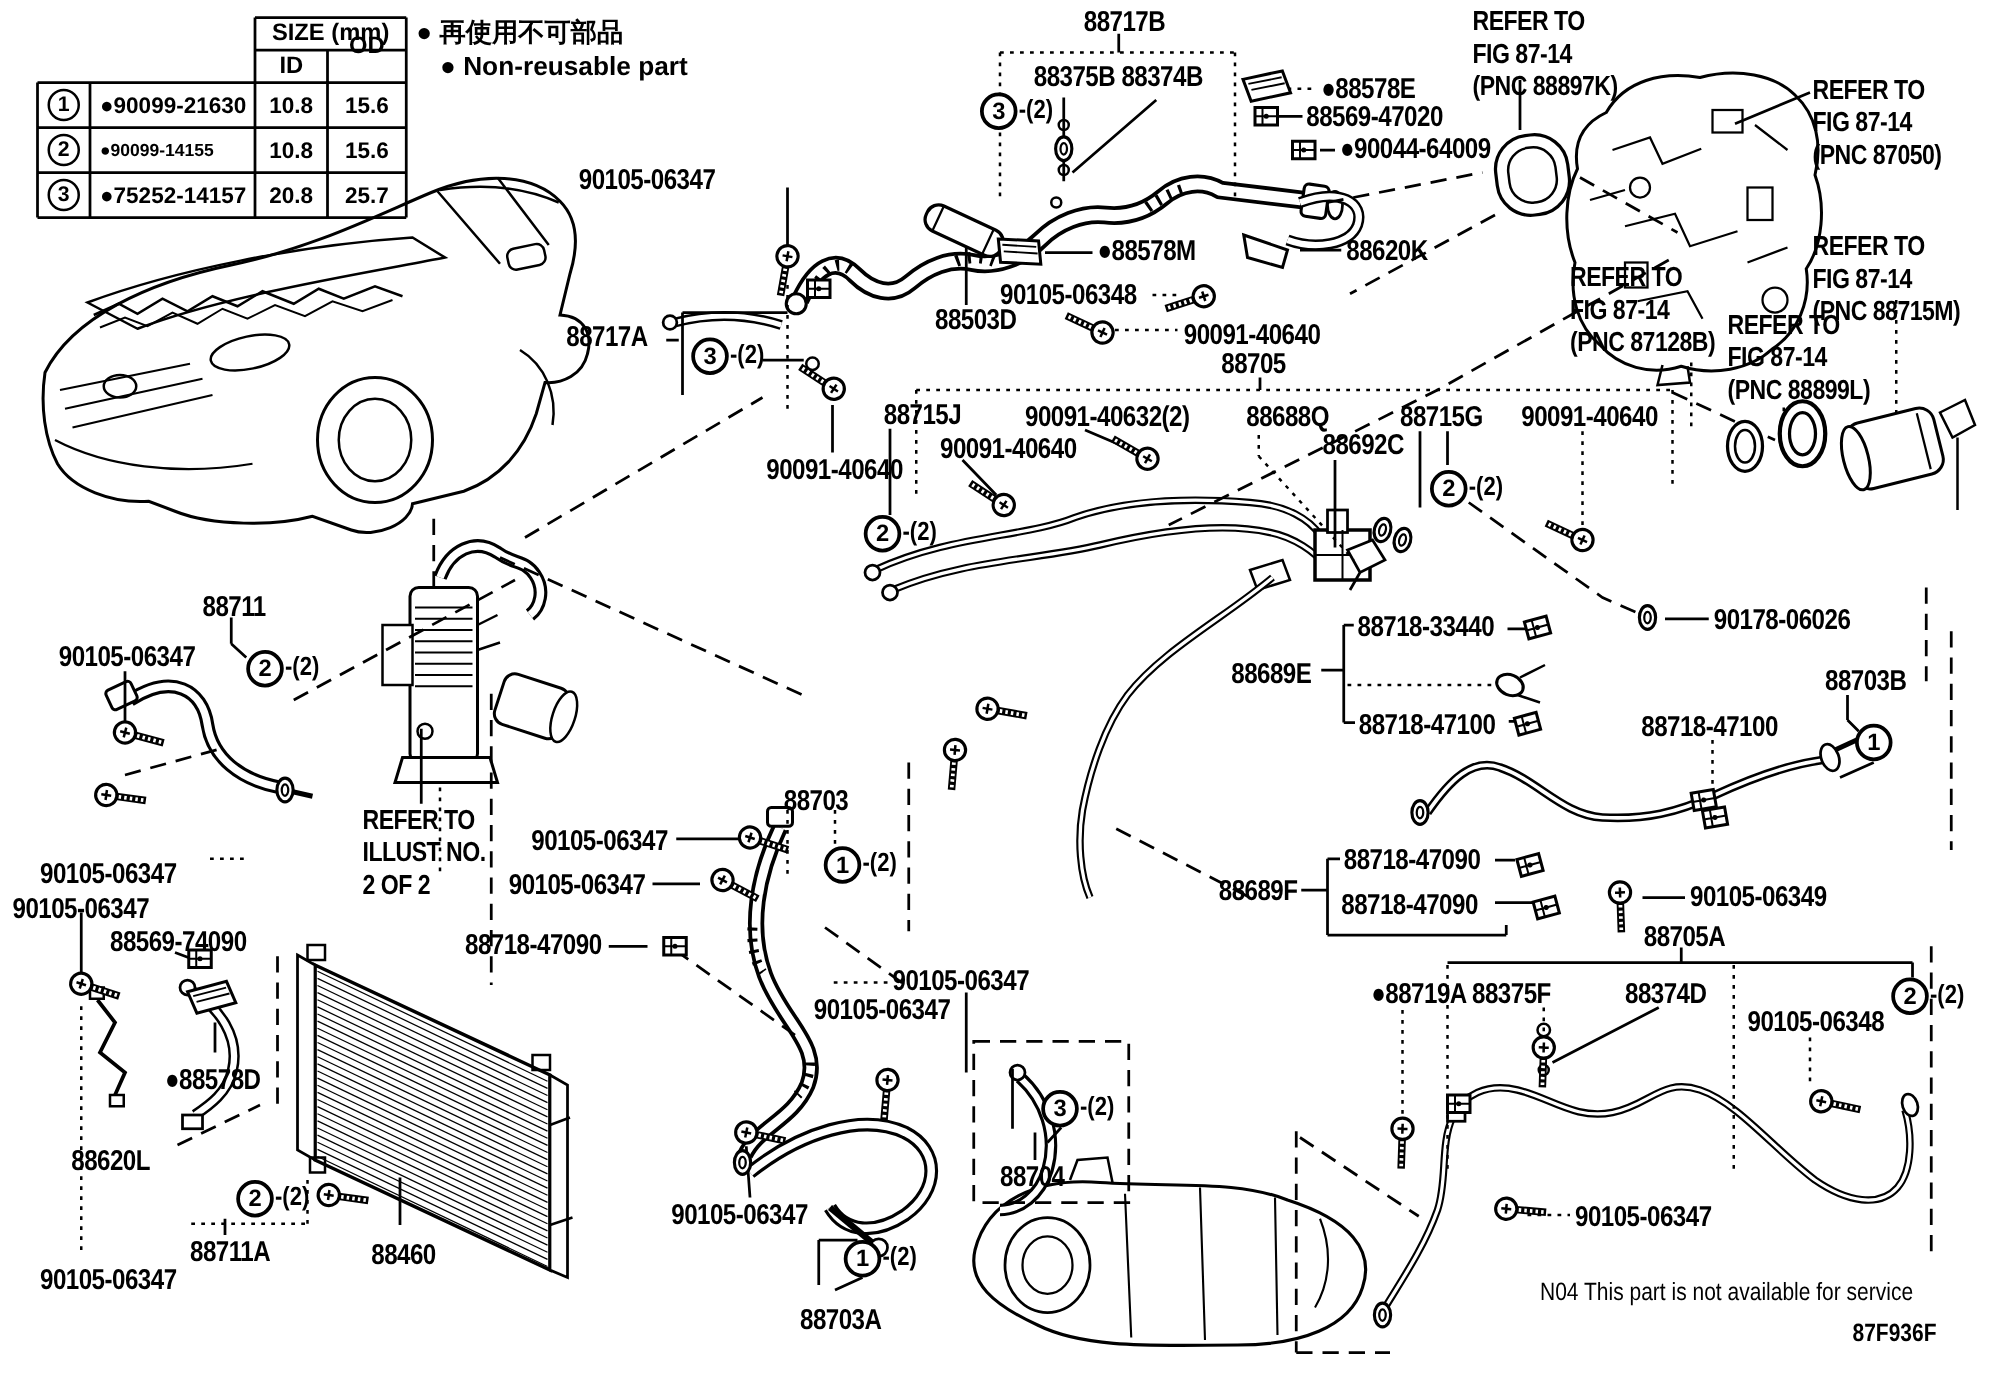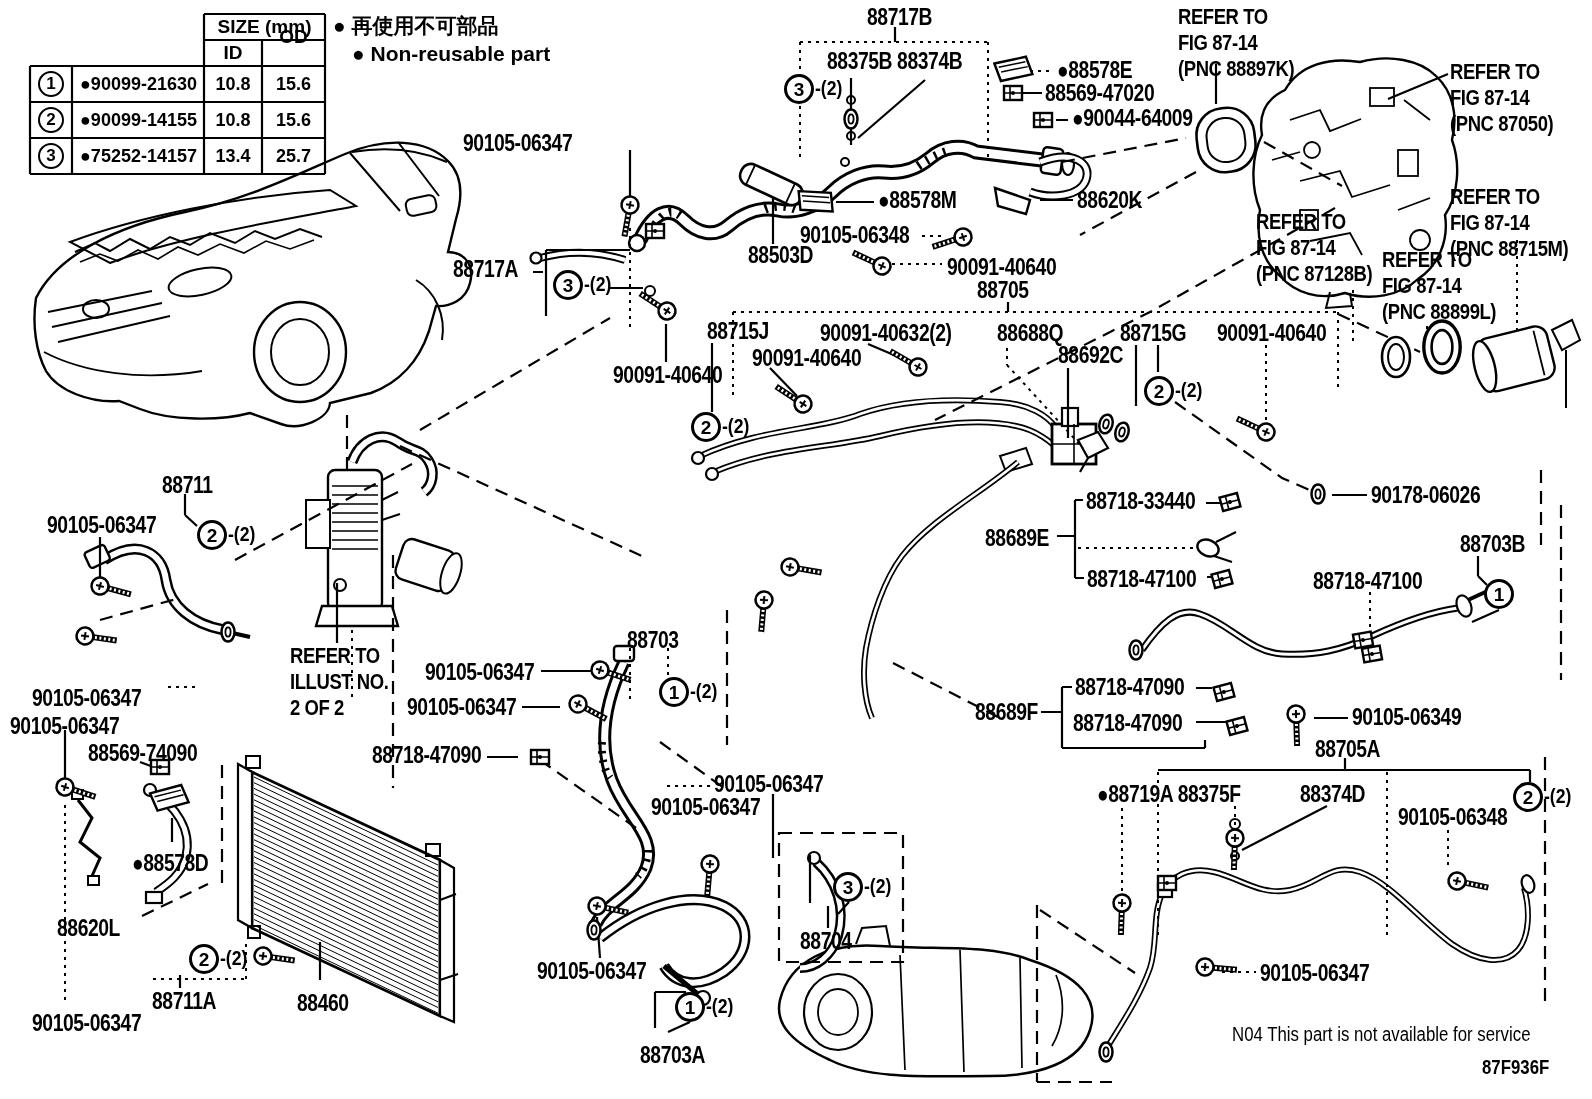--- a/index.html
+++ b/index.html
@@ -334,27 +334,27 @@
   <div class="tcell tcenter" style="left:204px;top:14px;width:121px;height:26px;font-size:19px;position:absolute;">SIZE (mm)</div>
   <div class="tcell tcenter" style="left:204px;top:40px;width:58px;height:26px;font-size:19px;position:absolute;">ID</div>
   <div class="tcell tcenter" style="left:262px;top:24px;width:63px;height:26px;font-size:19px;position:absolute;">OD</div>
 
   <div class="tnum" style="left:38px;top:71px;">1</div>
   <div class="tcell" style="left:80px;top:66px;width:124px;height:36px;font-size:18px;position:absolute;">●90099-21630</div>
   <div class="tcell tcenter" style="left:204px;top:66px;width:58px;height:36px;font-size:18px;position:absolute;">10.8</div>
   <div class="tcell tcenter" style="left:262px;top:66px;width:63px;height:36px;font-size:18px;position:absolute;">15.6</div>
 
   <div class="tnum" style="left:38px;top:107px;">2</div>
-  <div class="tcell" style="left:80px;top:102px;width:124px;height:36px;font-size:18px;position:absolute;">●90099-14155</div>
+  <div class="tcell" style="left:80px;top:102px;width:124px;height:36px;font-size:14px;position:absolute;">●90099-14155</div>
   <div class="tcell tcenter" style="left:204px;top:102px;width:58px;height:36px;font-size:18px;position:absolute;">10.8</div>
   <div class="tcell tcenter" style="left:262px;top:102px;width:63px;height:36px;font-size:18px;position:absolute;">15.6</div>
 
   <div class="tnum" style="left:38px;top:143px;">3</div>
   <div class="tcell" style="left:80px;top:138px;width:124px;height:36px;font-size:18px;position:absolute;">●75252-14157</div>
-  <div class="tcell tcenter" style="left:204px;top:138px;width:58px;height:36px;font-size:18px;position:absolute;">13.4</div>
+  <div class="tcell tcenter" style="left:204px;top:138px;width:58px;height:36px;font-size:18px;position:absolute;">20.8</div>
   <div class="tcell tcenter" style="left:262px;top:138px;width:63px;height:36px;font-size:18px;position:absolute;">25.7</div>
 </div>
 
 <div class="legend" style="left:333px;top:12px;">● 再使用不可部品</div>
 <div class="legend" style="left:352px;top:42px;">● Non-reusable part</div>
 
 <div class="small" style="left:1232px;top:1023px;">N04 This part is not available for service</div>
 <div class="small" style="left:1482px;top:1056px;font-weight:700;">87F936F</div>
 
 <div class="plabel" style="left: 867px; top: 6px;">88717B</div>

